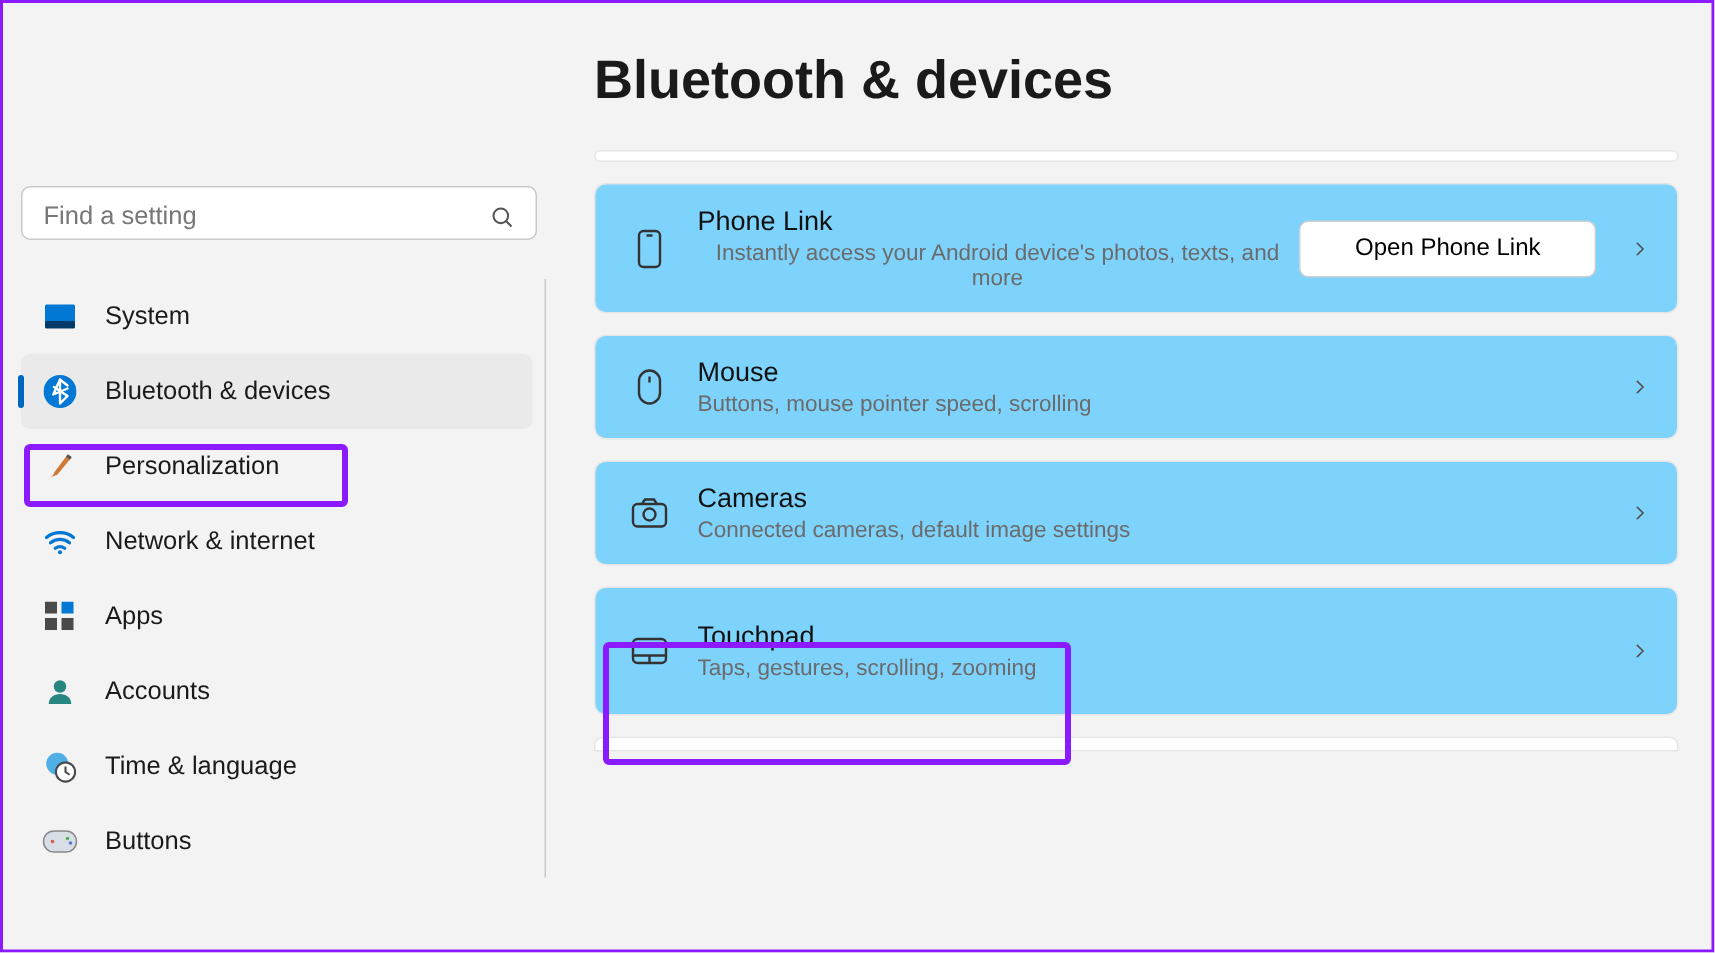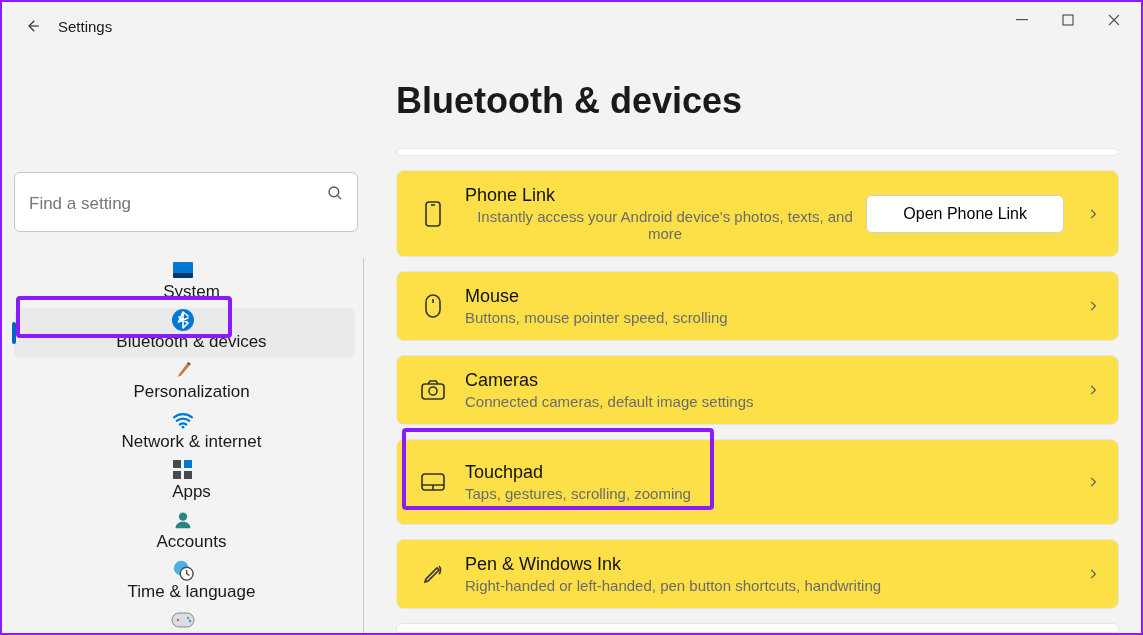--- a/index.html
+++ b/index.html
@@ -6,75 +6,49 @@
   html, body { width: 1143px; height: 635px; font-family: "Segoe UI", Arial, sans-serif; background: #f3f3f3; overflow: hidden; color:#1a1a1a; }
   .window { border: 2px solid #8c1aff; width: 1143px; height: 635px; position: relative; background:#f3f3f3; }
   .titlebar { display:flex; align-items:center; height:48px; padding-left:14px; }
   .back-btn { width:32px; height:32px; display:flex; align-items:center; justify-content:center; border-radius:4px; }
   .app-title { font-size:15px; margin-left:10px; }
   .win-controls { position:absolute; top:2px; right:4px; display:flex; gap:0; }
   .win-btn { width:46px; height:32px; display:flex; align-items:center; justify-content:center; color:#555; }
   .body { display:flex; height:calc(100% - 48px); }
   .sidebar { width:362px; padding:0 0 0 8px; display:flex; flex-direction:column; position:relative;}
   .search-wrap { margin:122px 6px 18px 4px; position:relative;}
-  .search { width:100%; height:60px; border:1px solid #c8c8c8; border-radius:6px; background:#fff; font-size:17px; padding:4px 44px 0 14px; outline:none; color:#555;}
+  .search { width:100%; height:36px; border:1px solid #c8c8c8; border-radius:6px; background:#fff; font-size:17px; padding:4px 44px 0 14px; outline:none; color:#555;}
   .search::placeholder{color:#777;}
   .search-icon{ position:absolute; right:14px; top:12px; color:#555;}
   .nav { margin-top:8px; border-right:1px solid #c9c9c9; padding-right:2px; flex:1; overflow:hidden;}
-  .nav-item { display:flex; align-items:center; height:50px; padding-left:14px; font-size:17px; border-radius:6px; margin:0 6px 0 4px; cursor:default; position:relative;flex-direction:column;}
+  .nav-item { display:flex; align-items:center; height:50px; padding-left:14px; font-size:17px; border-radius:6px; margin:0 6px 0 4px; cursor:default; position:relative;}
   .nav-item .nic { width:24px; height:24px; margin-right:18px; display:flex; align-items:center; justify-content:center;}
   .nav-item.selected { background:#eaeaea; }
   .nav-item.selected::before{content:""; position:absolute; left:-2px; top:14px; width:4px; height:22px; background:#0067c0; border-radius:3px;}
   .highlight-box { position:absolute; border:4px solid #8c1aff; border-radius:4px; pointer-events:none; z-index:50;}
   .hl-nav { left:14px; top:294px; width:216px; height:42px;}
   .main { flex:1; padding:0 22px 0 32px; overflow:hidden;}
   .page-title { font-size:36px; font-weight:600; margin-top:30px; margin-bottom:26px; }
   .top-sliver{ height:8px; background:#fff; border:1px solid #e6e6e6; border-radius:6px; margin-bottom:14px;}
-  .card { background:#fde047; border:1px solid #e6e6e6; border-radius:8px; display:flex; align-items:center; padding:14px 18px; margin-bottom:14px; position:relative;}
+  .card { background:#7dd3fc; border:1px solid #e6e6e6; border-radius:8px; display:flex; align-items:center; padding:14px 18px; margin-bottom:14px; position:relative;}
   .card .cic { width:36px; display:flex; align-items:center; justify-content:center; margin-right:14px; color:#333;}
   .card .ct { flex:0 1 auto; }
   .card .ct .ctitle{ font-size:18px; color:#111;}
   .card .ct .cdesc{ font-size:15px; color:#6b6b6b; margin-top:2px;text-align:center;}
   .card .spacer{flex:1;}
   .card .chev{ color:#555; margin-left:12px;}
   .open-btn{ border:1px solid #d0d0d0; background:#fff; border-radius:6px; padding:9px 36px; font-size:16px; margin-right:10px;}
   .hl-touch{ left:400px; top:426px; width:312px; height:82px;}
   svg{display:block;}
   .bot-sliver{ height:10px; background:#fff; border:1px solid #e6e6e6; border-radius:6px 6px 0 0; margin-top:0;}
 </style>
 </head>
 <body>
 
 <div class="window">
-  <div class="titlebar">
-    <div class="back-btn">
-      <svg width="18" height="18" viewBox="0 0 24 24" fill="none" stroke="#333" stroke-width="1.6">
-          <path d="M15 5l-7 7 7 7"></path>
-          <path d="M8 12h13"></path>
-        </svg>
-    </div>
-    <div class="app-title">Settings</div>
-    <div class="win-controls">
-      <div class="win-btn">
-          <svg width="12" height="12" viewBox="0 0 12 12">
-            <rect y="5" width="12" height="1.2" fill="#555"></rect>
-          </svg>
-        </div>
-      <div class="win-btn">
-          <svg width="12" height="12" viewBox="0 0 12 12">
-            <rect x="1" y="1" width="10" height="10" fill="none" stroke="#555" stroke-width="1.2"></rect>
-          </svg>
-        </div>
-      <div class="win-btn">
-          <svg width="12" height="12" viewBox="0 0 12 12" stroke="#555" stroke-width="1.2">
-            <path d="M1 1l10 10M11 1L1 11"></path>
-          </svg>
-        </div>
-    </div>
-  </div>
 
   <div class="body">
     <div class="sidebar">
       <div class="search-wrap">
         <input class="search" placeholder="Find a setting" style="">
         <span class="search-icon">
             <svg width="18" height="18" viewBox="0 0 24 24" fill="none" stroke="#555" stroke-width="1.8">
               <circle cx="10.5" cy="10.5" r="6.5"></circle>
               <path d="M20 20l-4.5-4.5"></path>
             </svg>
@@ -238,38 +212,20 @@
           <div class="cdesc">Taps, gestures, scrolling, zooming</div>
         </div>
         <div class="spacer"></div>
         <span class="chev">
             <svg width="14" height="14" viewBox="0 0 24 24" fill="none" stroke="#555" stroke-width="2">
               <path d="M9 5l7 7-7 7"></path>
             </svg>
           </span>
       </div>
 
-      <div class="card">
-        <span class="cic">
-            <svg width="24" height="24" viewBox="0 0 24 24" fill="none" stroke="#333" stroke-width="1.6">
-              <path d="M4 20l3-1 11-11-2-2L5 17l-1 3z"></path>
-              <path d="M18 4c2 2 2 6 0 8"></path>
-            </svg>
-          </span>
-        <div class="ct">
-          <div class="ctitle">Pen &amp; Windows Ink</div>
-          <div class="cdesc">Right-handed or left-handed, pen button shortcuts, handwriting</div>
-        </div>
-        <div class="spacer"></div>
-        <span class="chev">
-            <svg width="14" height="14" viewBox="0 0 24 24" fill="none" stroke="#555" stroke-width="2">
-              <path d="M9 5l7 7-7 7"></path>
-            </svg>
-          </span>
-      </div>
 
       <div class="bot-sliver"></div>
     </div>
   </div>
 
   <div class="highlight-box hl-nav"></div>
   <div class="highlight-box hl-touch"></div>
 </div>
 
 </body></html>

